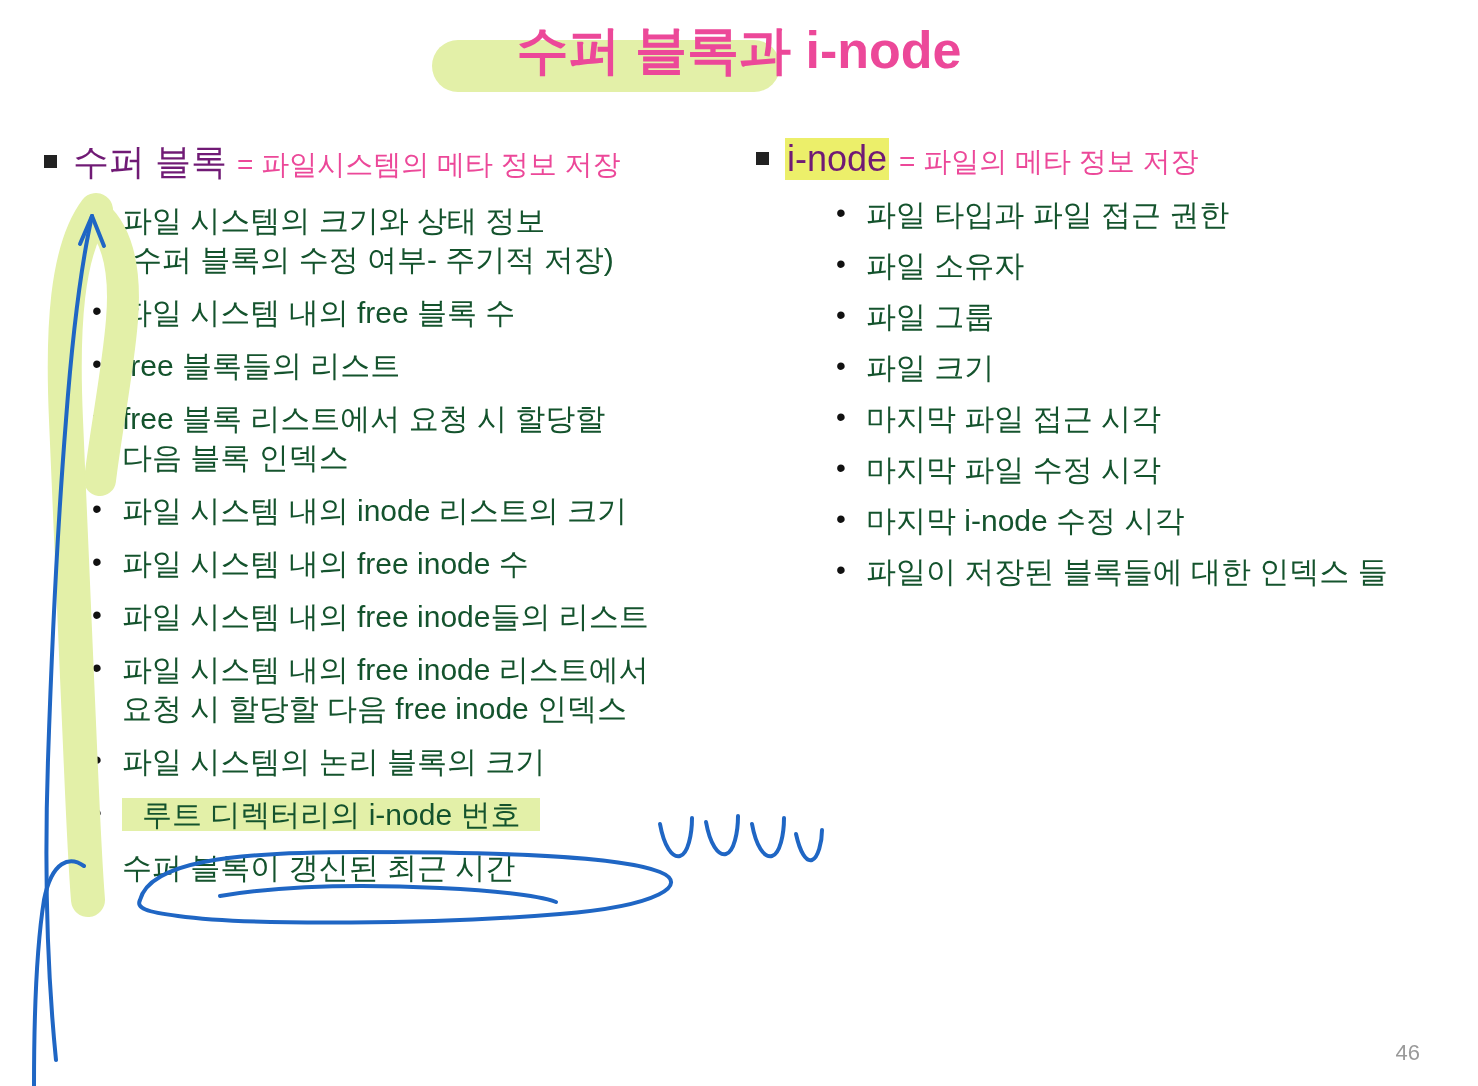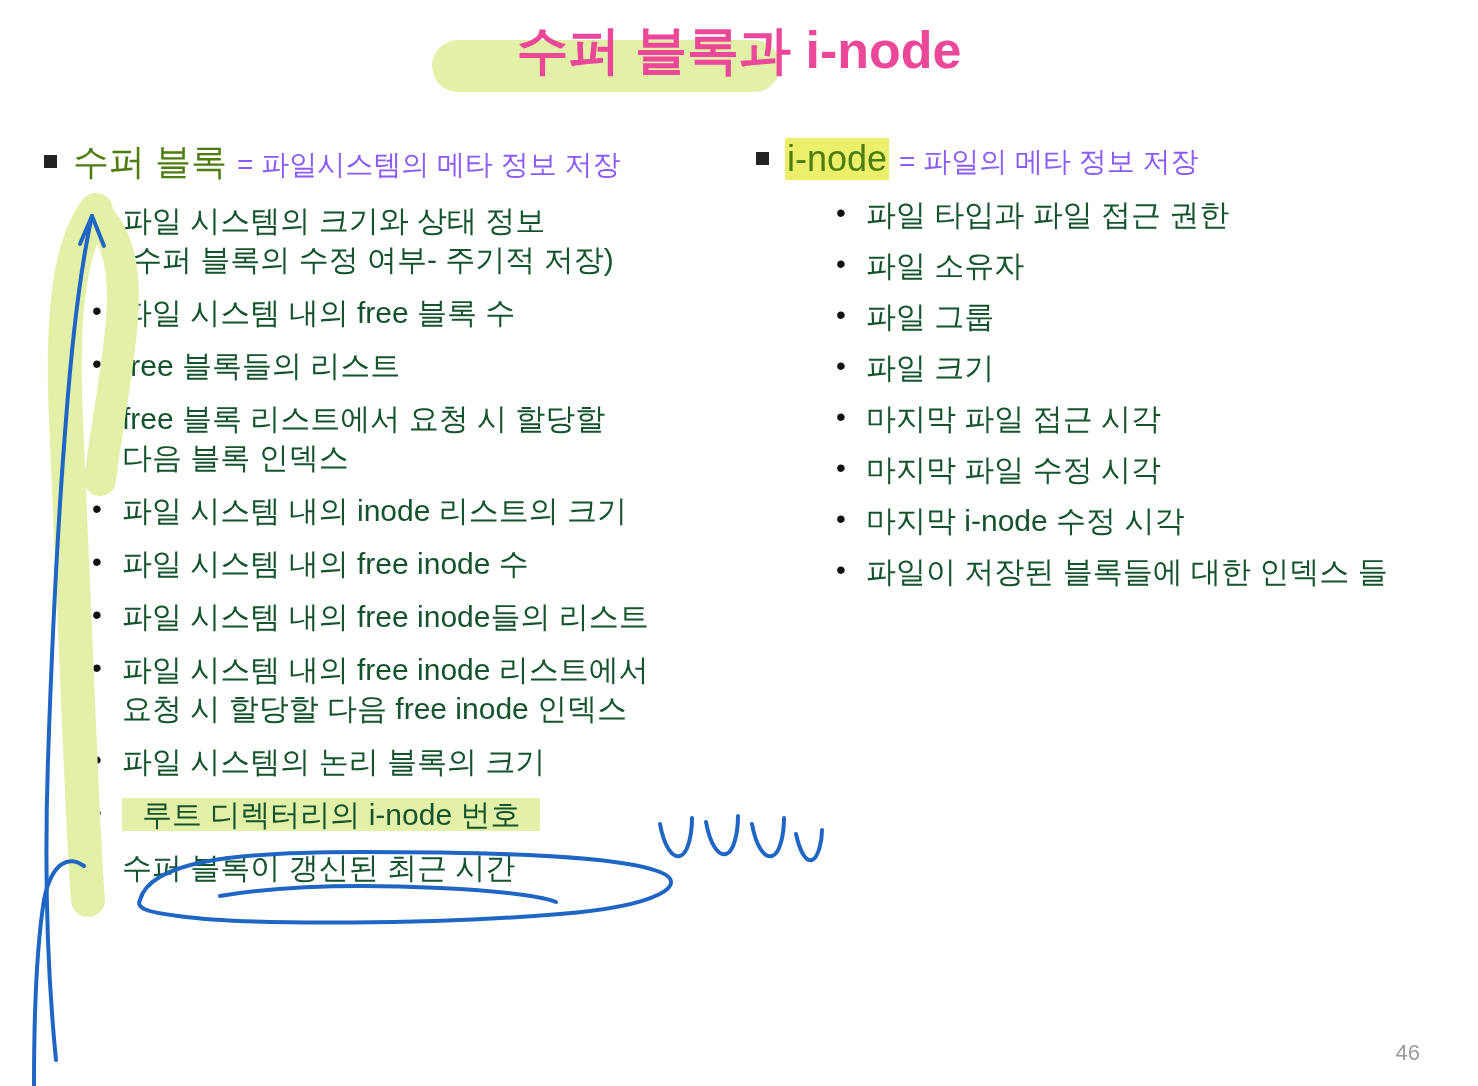--- a/index.html
+++ b/index.html
@@ -60,29 +60,29 @@
     height: 13px;
     background: #222;
     margin-right: 6px;
     position: relative;
     top: -6px;
     flex: none;
   }
   .heading-main {
     font-size: 36px;
     font-weight: 500;
-    color: #4d7c0f;
+    color: #701a75;
   }
   .heading-main.hl {
     background: #ecef6a;
     padding: 0 2px;
   }
   .heading-sub {
     font-size: 28px;
-    color: #8b5cf6;
+    color: #ec4899;
   }
 
   ul.bullets {
     list-style: none;
     margin: 14px 0 0 0;
     padding: 0 0 0 78px;
   }
   ul.bullets li {
     position: relative;
     font-size: 30px;

